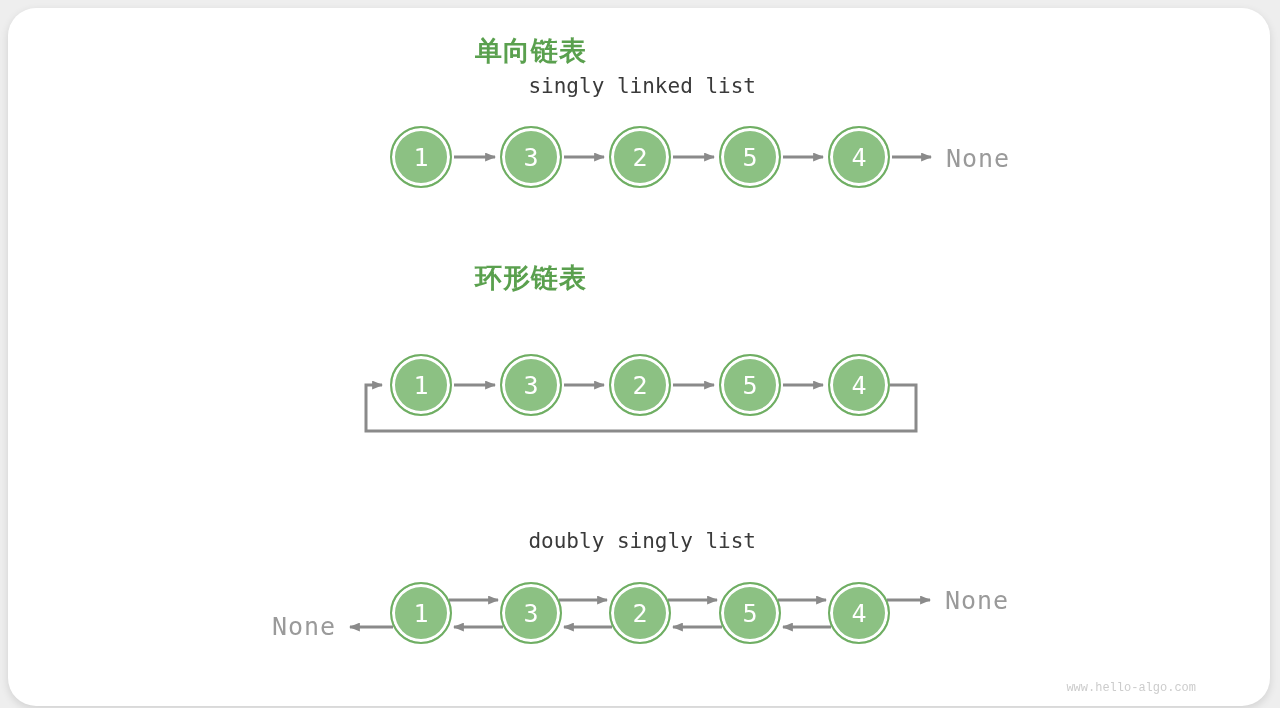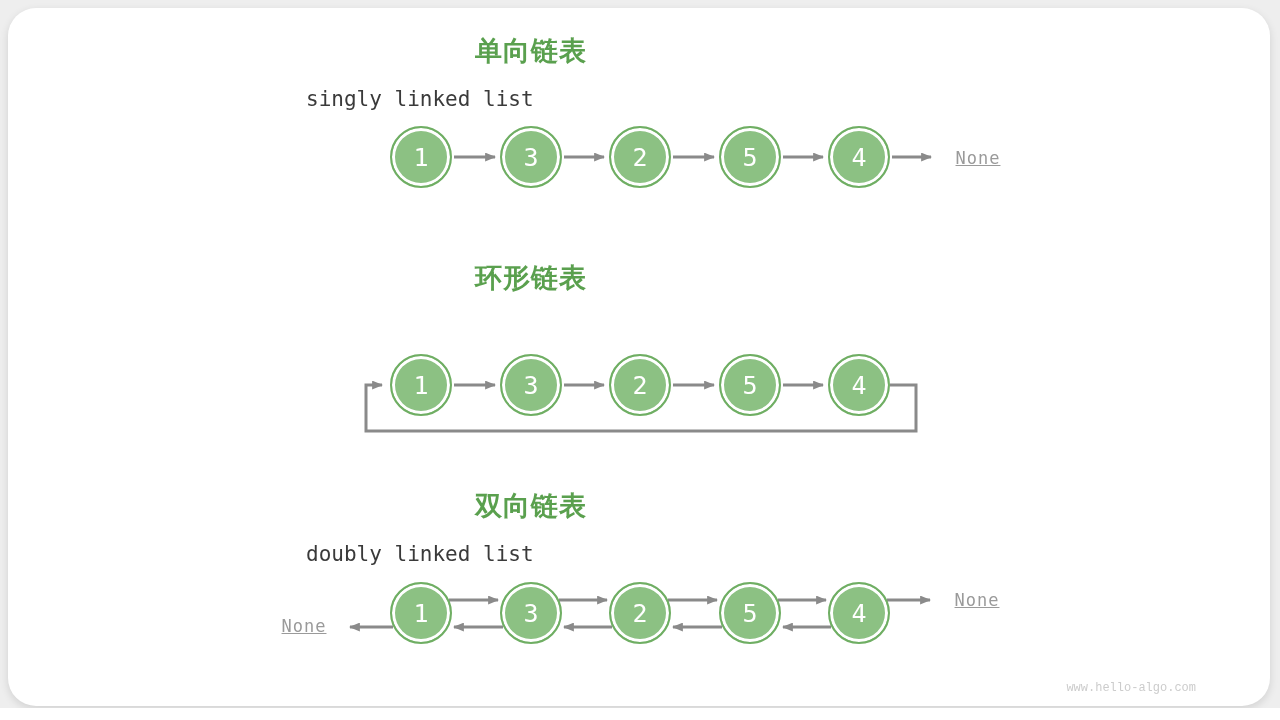--- a/index.html
+++ b/index.html
@@ -30,26 +30,25 @@
     font-weight: bold;
     font-size: 27px;
     line-height: 30px;
     letter-spacing: 1px;
     color: var(--title-green, #5aa04e);
   }
   .section-subtitle {
     position: absolute;
     left: 306px;
     width: 450px;
-    text-align: left;
+    text-align: right;
     font-family: "DejaVu Sans Mono", monospace;
     font-size: 21px;
     line-height: 26px;
     color: #3a3a3a;
-    margin-top: 13px;
   }
   .node {
     position: absolute;
     width: 58px; height: 58px;
     border-radius: 50%;
     background: var(--node-fill, #8cc183);
     border: 2px solid var(--node-border, #6fae63);
     box-shadow: inset 0 0 0 3px #ffffff;
     display: flex;
     align-items: center;
@@ -57,25 +56,24 @@
   }
   .node span {
     font-family: "DejaVu Sans Mono", monospace;
     font-size: 25px;
     color: #ffffff;
   }
   .none-label {
     position: absolute;
     transform: translate(-50%, -50%);
     font-family: "DejaVu Sans Mono", monospace;
-    font-size: 17px;
+    font-size: 25px;
     letter-spacing: 1px;
     color: var(--none-text, #9a9a9a);
     white-space: nowrap;
-    text-decoration: underline;
   }
   .watermark {
     position: absolute;
     right: 84px;
     top: 681px;
     font-family: Liberation Mono, monospace;
     font-size: 12px;
     color: #cccccc;
   }
   svg.arrows-layer {
@@ -99,24 +97,21 @@
 
   <div class="section-header" style="top:36px;">
     <div class="section-title">单向链表</div>
   </div>
   <div class="section-subtitle" style="top:73px;">singly linked list</div>
 
   <div class="section-header" style="top:263px;">
     <div class="section-title">环形链表</div>
   </div>
 
-  <div class="section-header" style="top:491px;">
-    <div class="section-title">双向链表</div>
-  </div>
-  <div class="section-subtitle" style="top:528px;">doubly linked list</div>
+  <div class="section-subtitle" style="top:528px;">doubly singly list</div>
 
   <svg class="arrows-layer" viewBox="0 0 1280 720">
     <defs>
       <marker id="arw" viewBox="0 0 10 8" refX="9" refY="4" markerWidth="11" markerHeight="9" orient="auto" markerUnits="userSpaceOnUse">
         <path class="arrowhead" d="M0,0 L10,4 L0,8 Z"></path>
       </marker>
     </defs>
 
     <g>
       <line x1="454" y1="157" x2="495" y2="157" marker-end="url(#arw)"></line>

